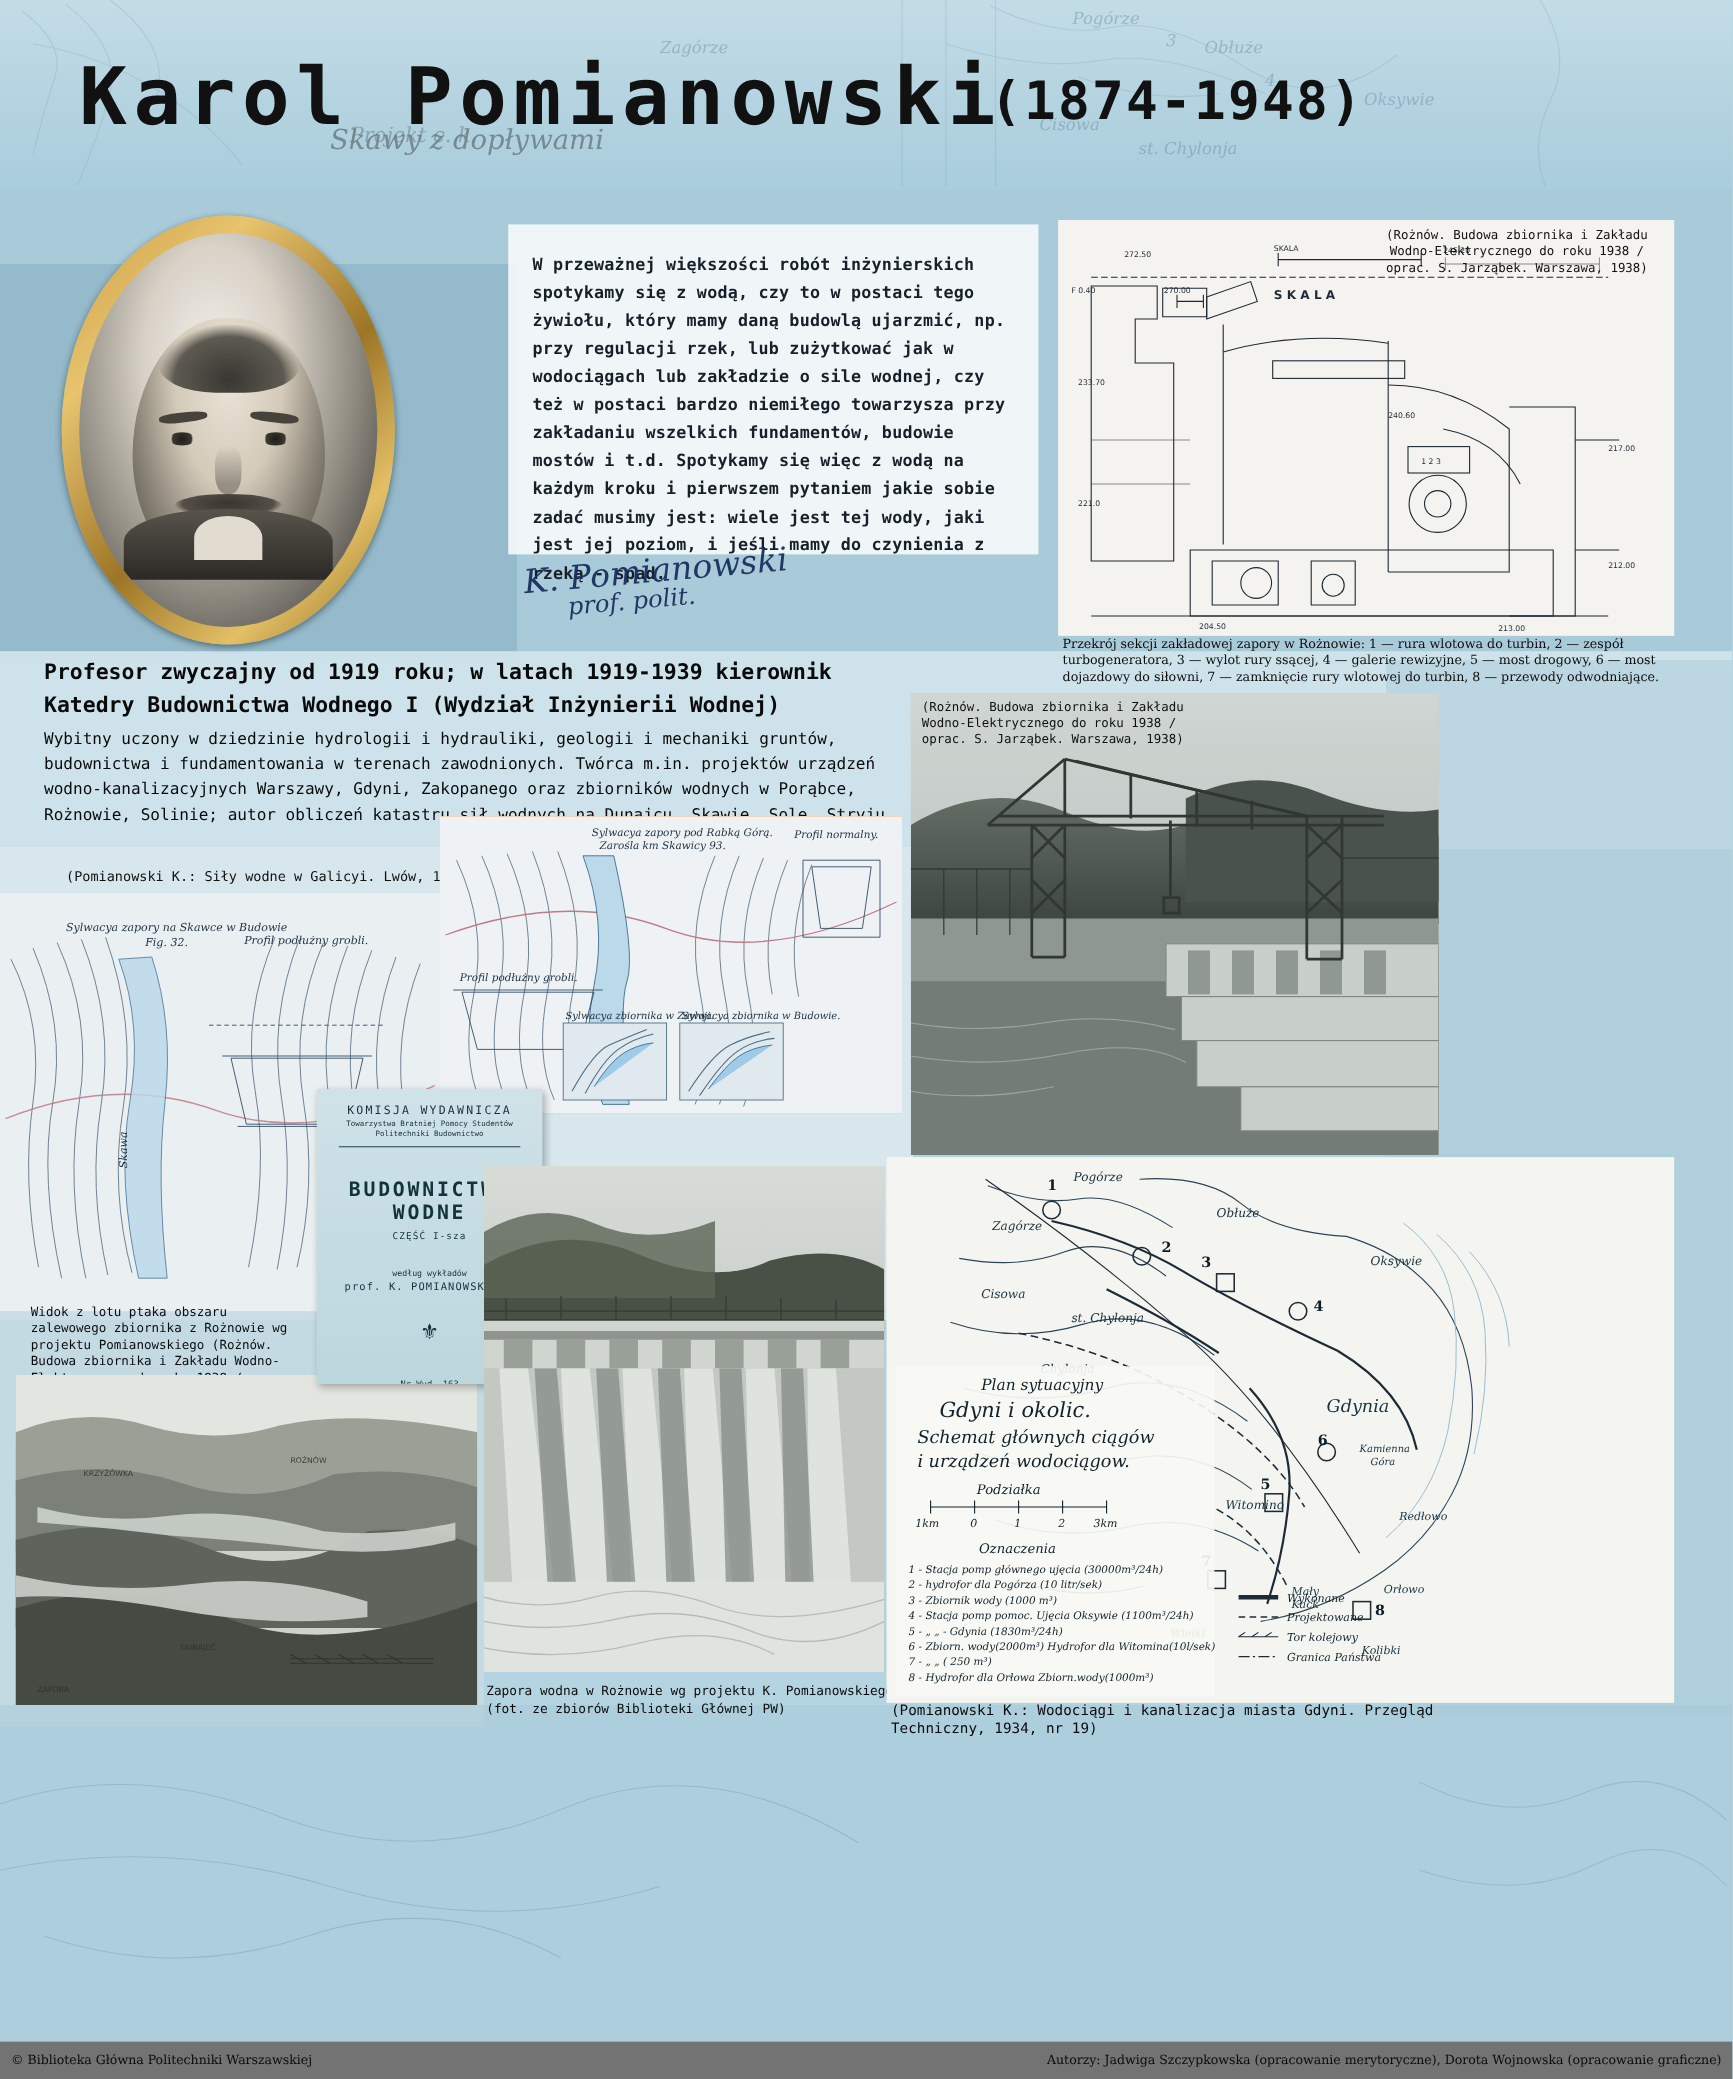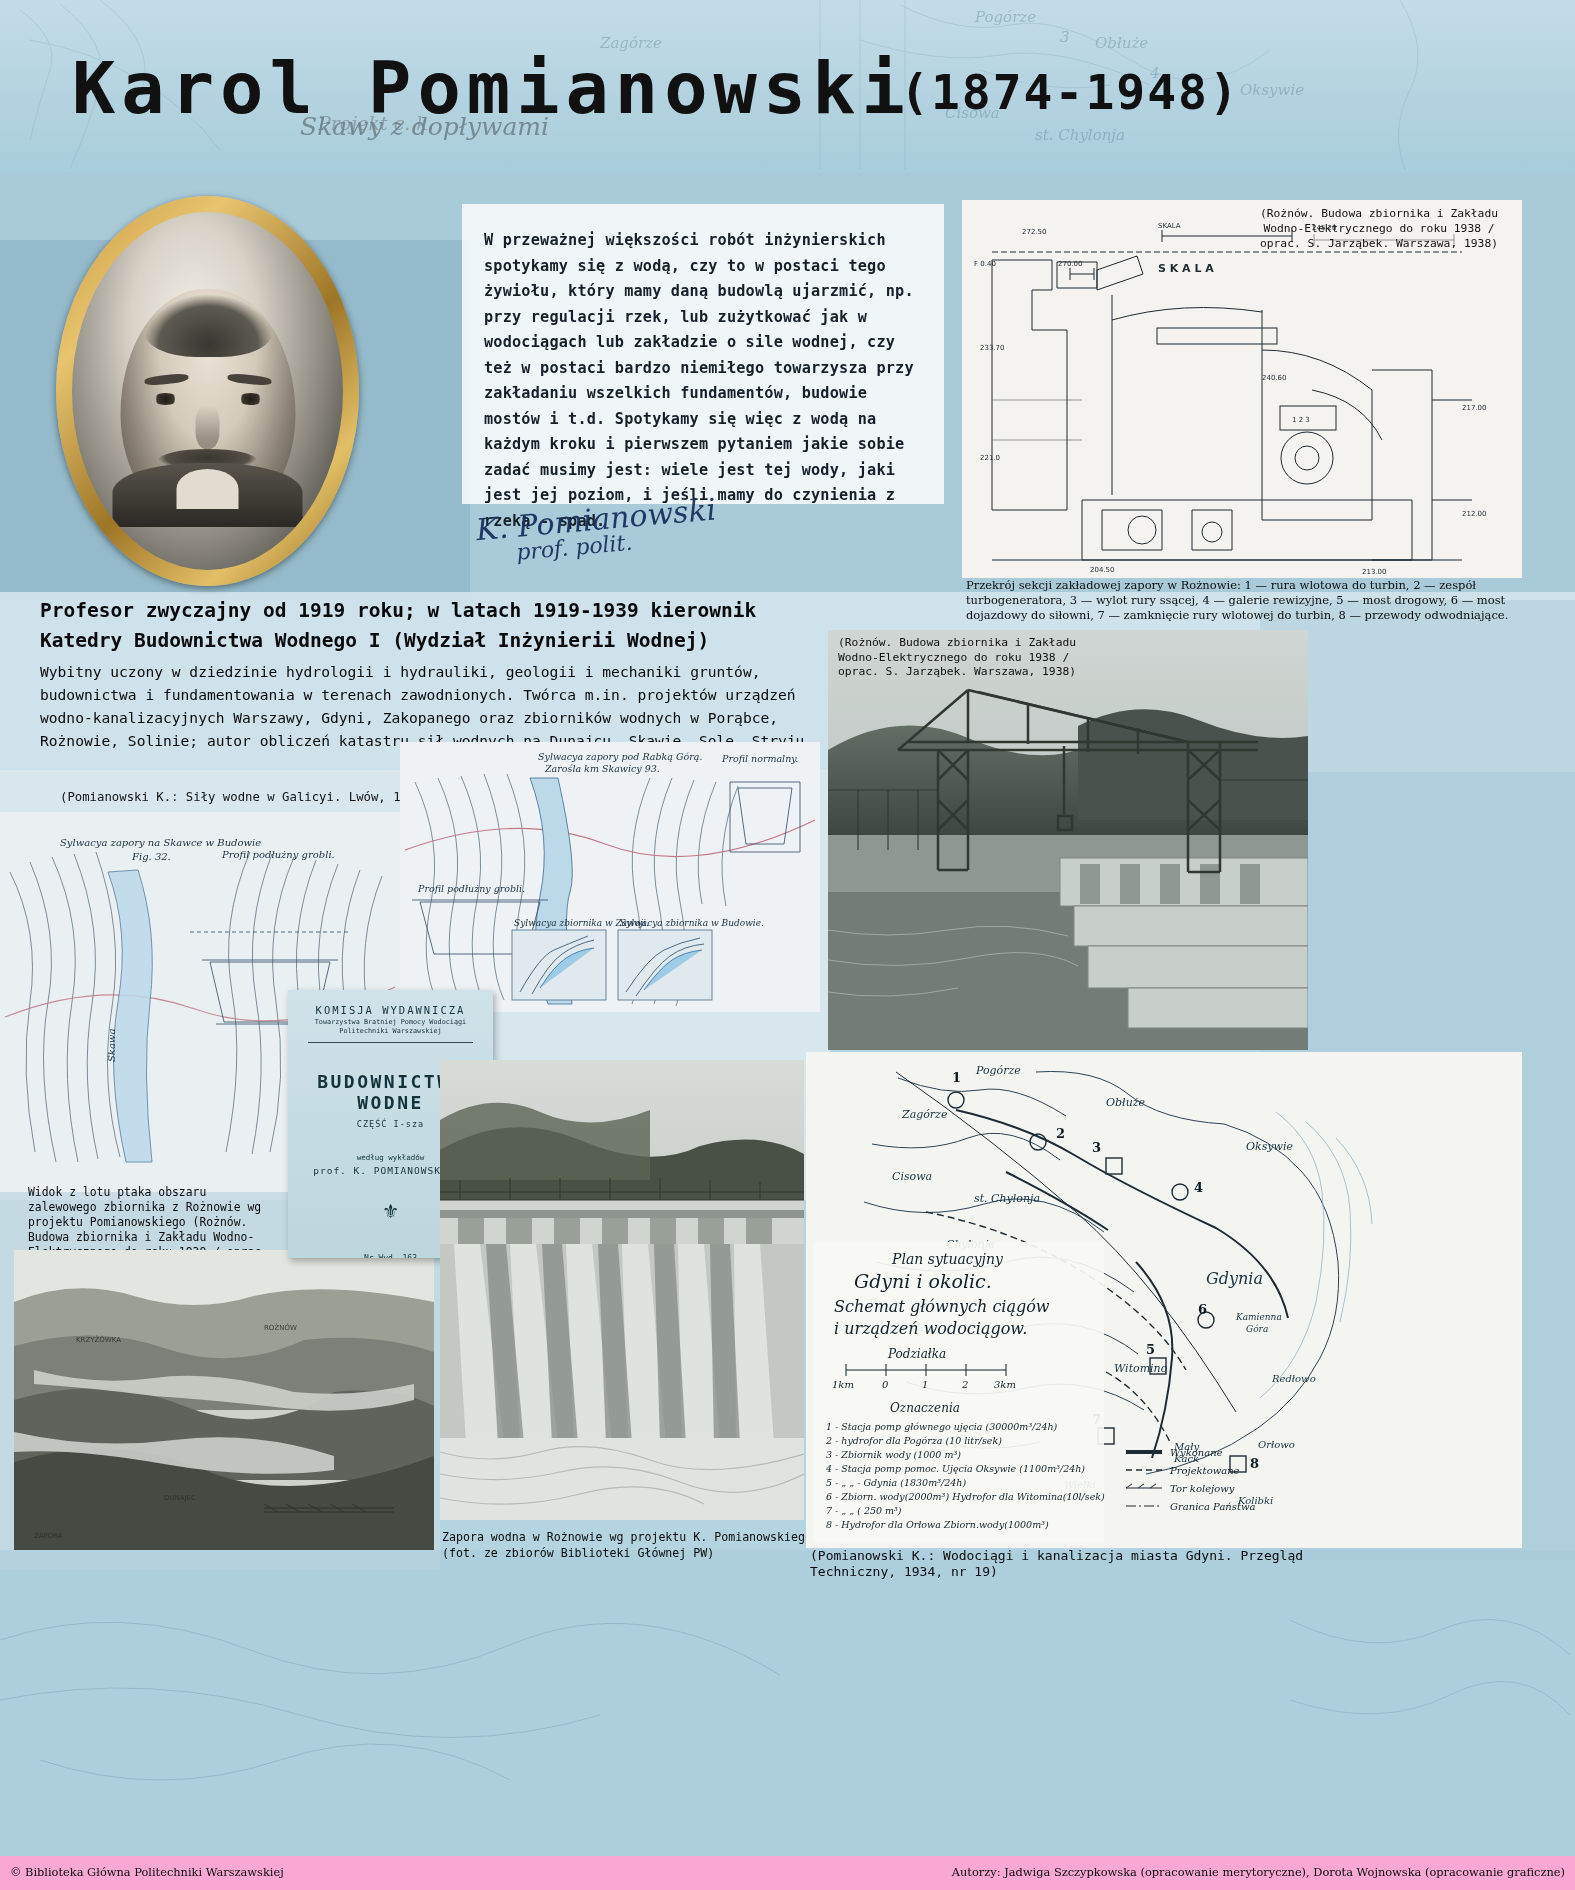--- a/index.html
+++ b/index.html
@@ -210,21 +210,21 @@
   .book-title { font-size:18px; letter-spacing:2.5px; margin-top:28px; font-weight:bold; }
   .book-part { font-size:8.5px; margin-top:6px; letter-spacing:1px;}
   .book-by   { font-size:7.5px; margin-top:24px;}
   .book-auth { font-size:9.5px; margin-top:3px; letter-spacing:1px;}
   .book-emb  { font-size:22px; margin-top:22px; }
   .book-no   { font-size:8px; margin-top:30px; line-height:11px;}
 
   
   .footer {
     position:absolute; left:0; bottom:0; width:1575px; height:34px;
-    background:#f9a8d4;
+    background:#737373;
   }
   .footer-left {
     position:absolute; left:10px; top:9px; font-size:11.4px; color:#0b0b0b;
     font-family:"DejaVu Serif", serif;
   }
   .footer-right {
     position:absolute; right:10px; top:9px; font-size:11.4px; color:#0b0b0b;
     font-family:"DejaVu Serif", serif;
   }
   svg { display:block; }
@@ -551,21 +551,21 @@
         <text x="250" y="80">ROŻNÓW</text>
         <text x="150" y="250">DUNAJEC</text>
         <text x="20" y="288">ZAPORA</text>
       </g>
     </svg>
   </div>
 
   <div class="plate" id="plate-book">
     <div class="book-inner">
       <div class="l book-top">KOMISJA WYDAWNICZA</div>
-      <div class="l book-sub">Towarzystwa Bratniej Pomocy Wodociągi Politechniki Warszawskiej</div>
+      <div class="l book-sub">Towarzystwa Bratniej Pomocy Studentów Politechniki Budownictwo</div>
       <div class="book-rule"></div>
       <div class="l book-title">BUDOWNICTWO WODNE</div>
       <div class="l book-part">CZĘŚĆ I-sza</div>
       <div class="l book-by">według wykładów</div>
       <div class="l book-auth">prof. K. POMIANOWSKIEGO</div>
       <div class="l book-emb">⚜</div>
       <div class="l book-no" style="white-space:pre-line">Nr Wyd. 163
 Rok 1923-24</div>
 
     </div>

